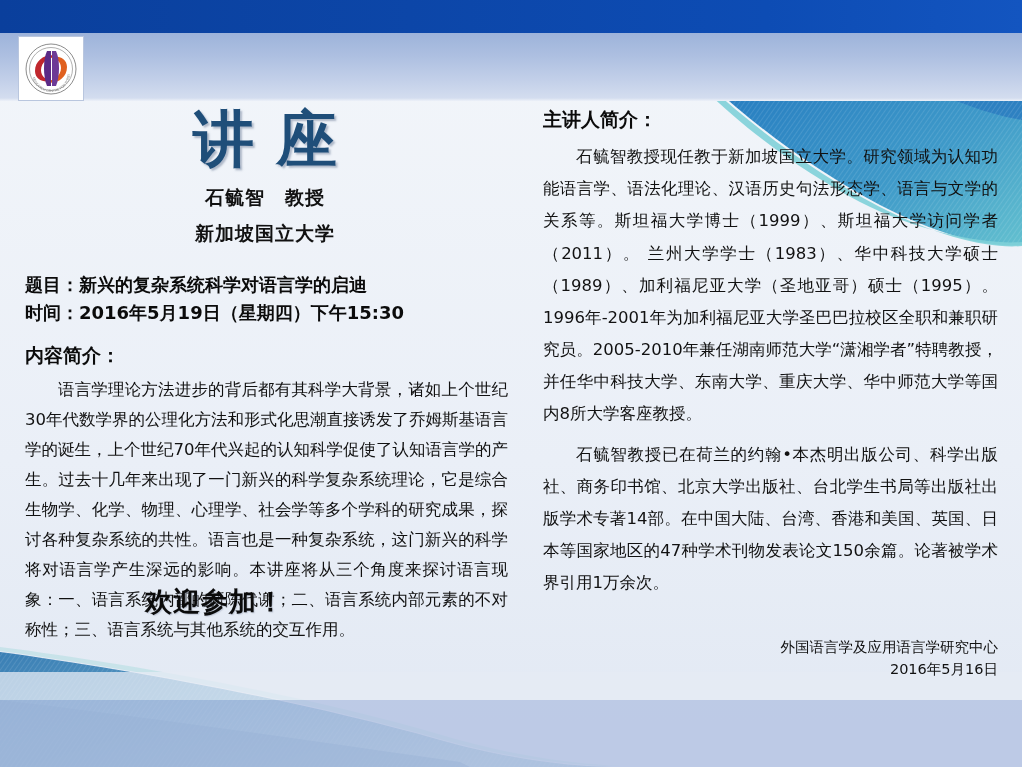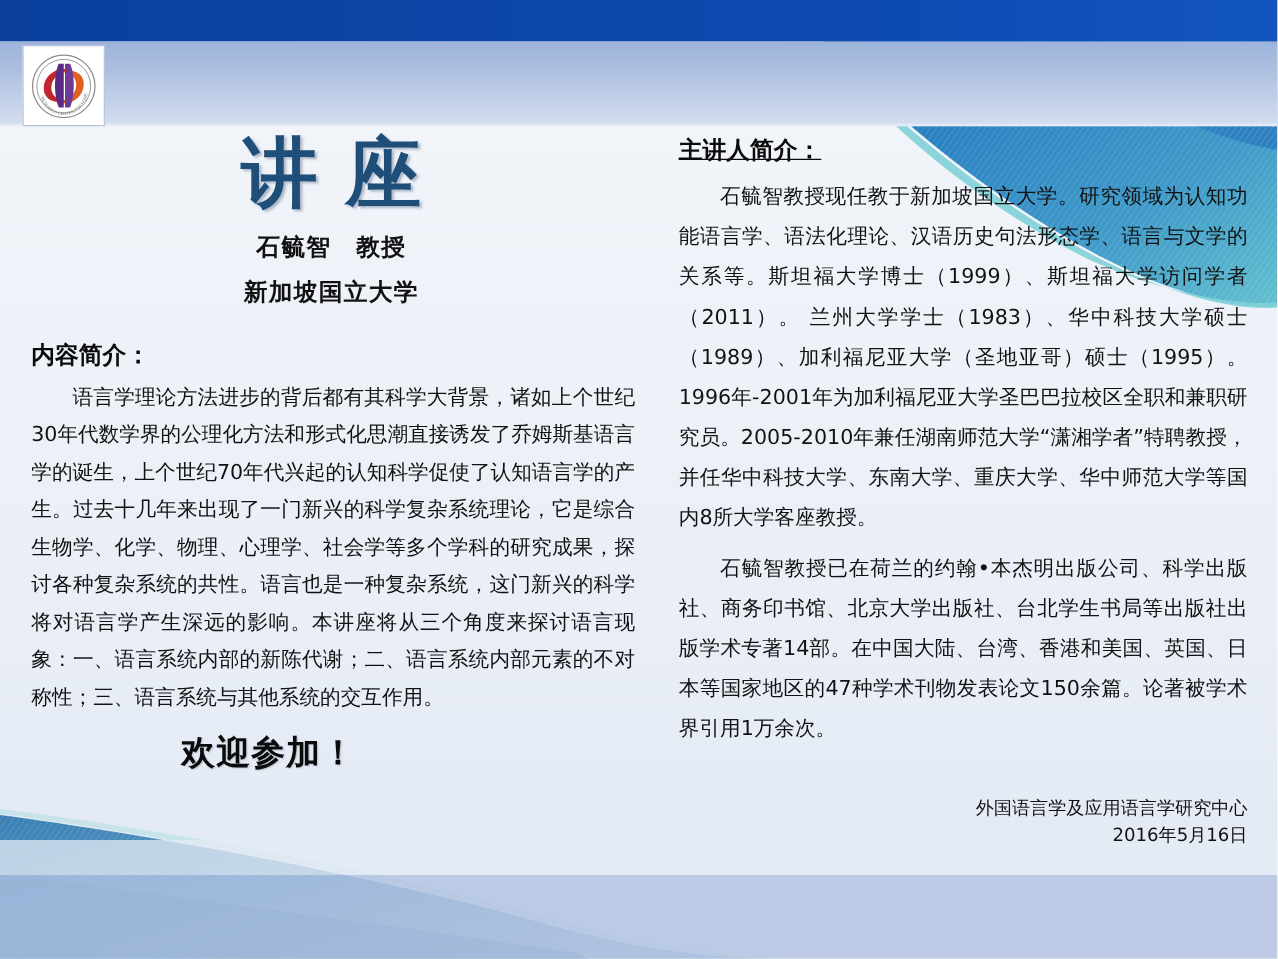--- a/index.html
+++ b/index.html
@@ -167,21 +167,20 @@
     position: absolute;
     left: 543px; top: 0;
     width: 455px;
   }
   .bio-head {
     margin-top: 6px;
     font-family: "DejaVu Sans", "Liberation Sans", sans-serif;
     font-size: 19px;
     font-weight: bold;
     color: #0b0b0b;
-    text-decoration: underline;
   }
   .bio-para {
     margin-top: 8px;
     font-family: "DejaVu Sans", "Liberation Sans", sans-serif;
     font-size: 16.5px;
     color: #111111;
     line-height: 1.95;
     text-align: justify;
     text-indent: 2em;
     text-justify: inter-ideograph;
@@ -293,20 +292,22 @@
 
     <div class="col-left">
 
       <div class="lecture-word">讲座</div>
 
       <div class="speaker-name">石毓智　教授</div>
 
       <div class="speaker-affil">新加坡国立大学</div>
 
       <div class="meta-block">
+        <div class="meta-line">题目：新兴的复杂系统科学对语言学的启迪</div>
+        <div class="meta-line">时间：2016年5月19日（星期四）下午15:30</div>
       </div>
 
       <div class="section-head">内容简介：</div>
 
       <div class="body-para">语言学理论方法进步的背后都有其科学大背景，诸如上个世纪30年代数学界的公理化方法和形式化思潮直接诱发了乔姆斯基语言学的诞生，上个世纪70年代兴起的认知科学促使了认知语言学的产生。过去十几年来出现了一门新兴的科学复杂系统理论，它是综合生物学、化学、物理、心理学、社会学等多个学科的研究成果，探讨各种复杂系统的共性。语言也是一种复杂系统，这门新兴的科学将对语言学产生深远的影响。本讲座将从三个角度来探讨语言现象：一、语言系统内部的新陈代谢；二、语言系统内部元素的不对称性；三、语言系统与其他系统的交互作用。</div>
     </div>
 
     <div class="col-right">
 
       <div class="bio-head">主讲人简介：</div>

